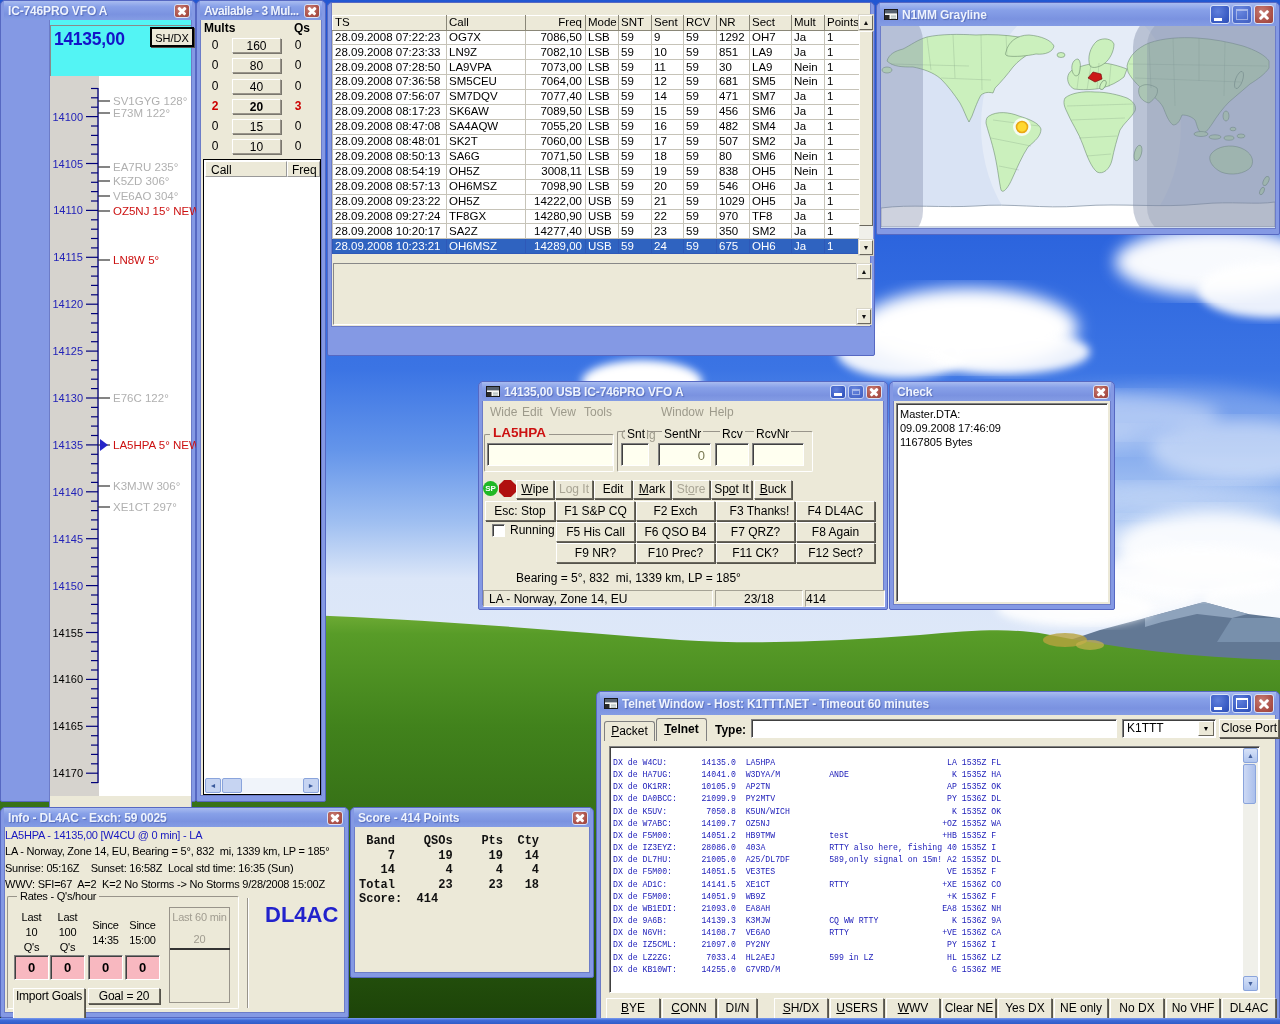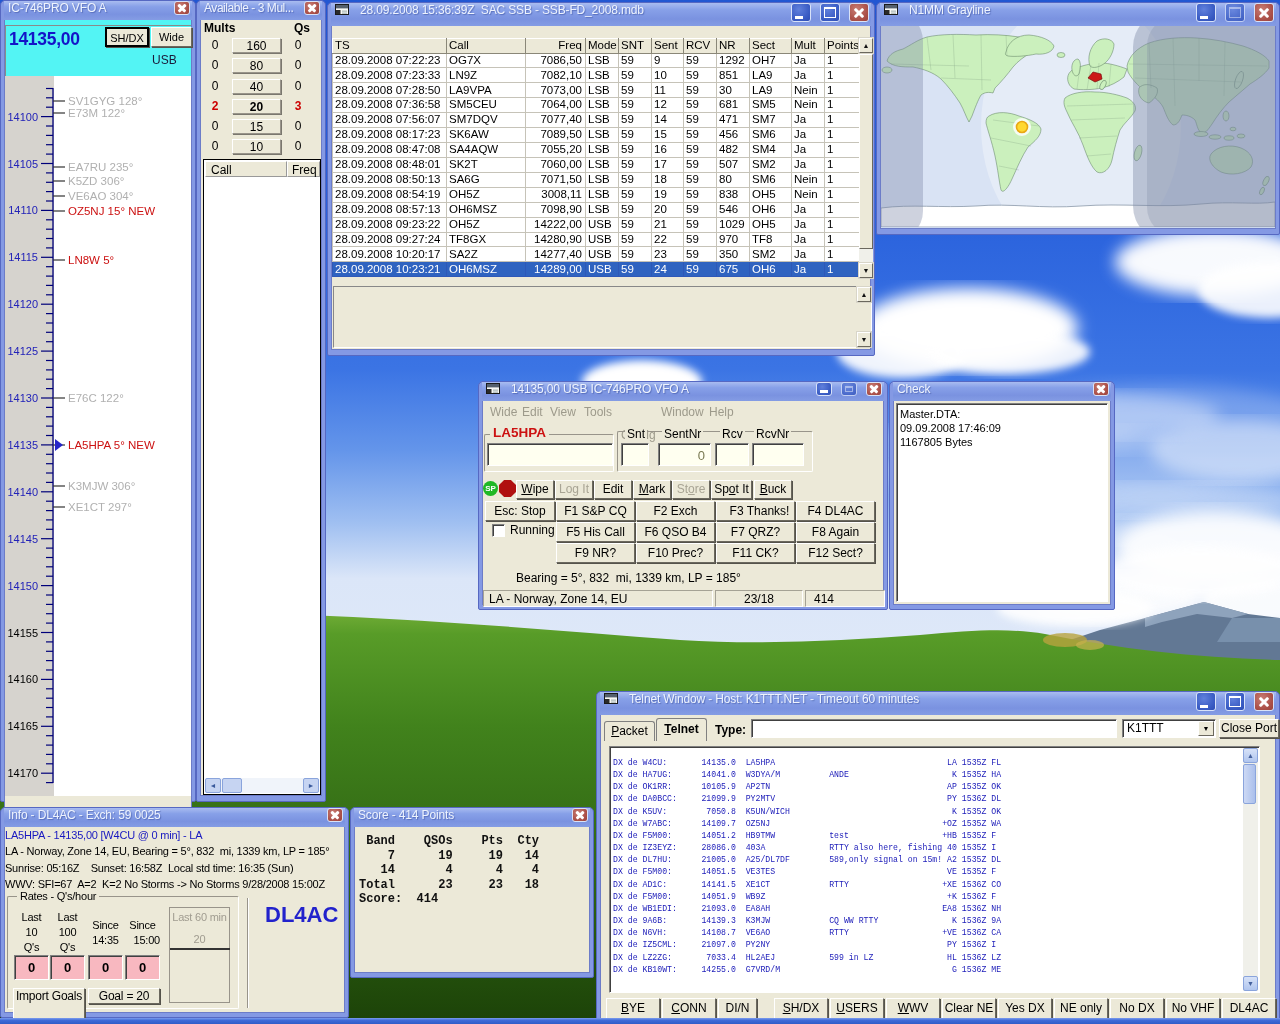--- a/index.html
+++ b/index.html
@@ -2,23 +2,23 @@
 <html><head>
 <meta charset="utf-8">
 <style>
 * { margin:0; padding:0; box-sizing:border-box; }
 html,body { width:1280px; height:1024px; overflow:hidden; }
 body { font-family:"Liberation Sans", sans-serif; position:relative; background:#4a7ce0; }
 #desk { position:absolute; left:0; top:0; width:1280px; height:1024px; }
 
 
 .win { position:absolute; background:#8499e4; border:1px solid #5668c2; border-radius:5px 5px 2px 2px; padding:0 3px 3px 3px; }
-.tbar { height:19px; display:flex; color:#eef3fd; font-size:12px; font-weight:normal;
+.tbar { height:19px; display:flex; align-items:center; color:#eef3fd; font-size:12px; font-weight:bold;
   padding:0 2px 0 4px; white-space:nowrap; overflow:hidden;
-  background:linear-gradient(180deg,#a9bcf0 0%,#87a0e8 30%,#7a92e0 70%,#849ce4 100%);gap:7px; }
+  background:linear-gradient(180deg,#a9bcf0 0%,#87a0e8 30%,#7a92e0 70%,#849ce4 100%); }
 .tbar .ticon { width:15px; height:13px; margin-right:3px; flex:0 0 auto; }
 .tbar .txt { flex:1 1 auto; overflow:hidden; text-shadow:1px 1px 1px rgba(40,60,140,.45); letter-spacing:-0.15px; }
 .tbtn { flex:0 0 auto; position:relative; width:16px; height:14px; margin-left:2px; border-radius:3px; border:1px solid #d8e2f8;
   background:radial-gradient(circle at 38% 32%, #6080dc 0%, #3a5cc4 65%, #2c4cb4 100%);
   color:#fff; font-size:10px; line-height:13px; text-align:center; font-weight:bold; }
 .tbtn.close { background:radial-gradient(circle at 38% 32%, #c87d74 0%, #ab5048 65%, #9a423c 100%); }
 .tbtn.dim { opacity:.75; }
 .tbtn.dim i.gmax { opacity:.55; }
 .lg .tbtn { width:20px; height:19px; font-size:13px; line-height:17px; }
 i.gmin { position:absolute; left:3px; bottom:2px; width:8px; height:3px; background:#fff; }
@@ -138,21 +138,21 @@
   </svg>
 
   <div class="win" id="w-band" style="left:0;top:0;width:196px;height:802px;">
     <div class="tbar">
         <span class="txt">IC-746PRO VFO A</span>
         <span class="tbtn close">
           <i class="gx1"></i>
           <i class="gx2"></i>
         </span>
       </div>
-    <div class="client" style="height:968px;">
+    <div class="client" style="height:968px;margin-left:45px;">
       <div style="position:absolute;left:0;top:0;width:100%;height:56px;background:#53f4f4;">
         <div style="position:absolute;left:0px;top:5px;right:0;bottom:0;border-top:1px solid #8a8a8a;border-left:1px solid #8a8a8a;"></div>
         <div style="position:absolute;left:4px;top:9px;font-size:17.5px;font-weight:bold;color:#1414c8;letter-spacing:-0.3px;">14135,00</div>
         <div class="btn" style="position:absolute;left:100px;top:7px;width:44px;height:20px;line-height:18px;border:2px solid #000;background:#ece9d8;">SH/DX</div>
         <div class="btn" style="position:absolute;left:146px;top:7px;width:41px;height:20px;line-height:18px;">Wide</div>
         <div style="position:absolute;left:147px;top:33px;font-size:12px;color:#1a1a3a;">USB</div>
       </div>
       <div style="position:absolute;left:0;top:56px;width:100%;height:720px;background:#fff;">
         <div style="position:absolute;left:0;top:0;width:49px;height:720px;background:#d6d3ce;"></div>
         <svg style="position:absolute;left:0;top:0;" width="188" height="720" id="bmsvg" font-family="Liberation Sans, sans-serif">
@@ -322,40 +322,20 @@
         <div style="position:absolute;left:1px;bottom:1px;height:15px;left:1px;right:1px;background:#f0f4fa;">
           <span class="sbbtn" style="left:0;top:0;">◄</span>
           <span class="sbthumb" style="left:17px;width:20px;"></span>
           <span class="sbbtn" style="right:0;top:0;">►</span>
         </div>
       </div>
     </div>
   </div>
 
   <div class="win" id="w-log" style="left:327px;top:2px;width:548px;height:354px;">
-    <div class="tbar lg" style="height:23px;">
-        <svg class="ticon" viewBox="0 0 15 13">
-          <rect x="0.5" y="1.5" width="13" height="10" fill="#f8f8f4" stroke="#1a1a1a"></rect>
-          <rect x="1" y="2" width="12" height="3.4" fill="#55606e"></rect>
-          <rect x="1" y="7" width="4.5" height="4" fill="#2a2a2a"></rect>
-          <rect x="7" y="7.6" width="5" height="1" fill="#9aa"></rect>
-          <rect x="7" y="9.6" width="5" height="1" fill="#9aa"></rect>
-        </svg>
-        <span class="txt">28.09.2008 15:36:39Z&nbsp; SAC SSB - SSB-FD_2008.mdb</span>
-        <span class="tbtn">
-          <i class="gmin"></i>
-        </span>
-        <span class="tbtn">
-          <i class="gmax"></i>
-        </span>
-        <span class="tbtn close">
-          <i class="gx1"></i>
-          <i class="gx2"></i>
-        </span>
-      </div>
     <div class="client" style="height:324px;" id="logclient">
       <table id="logtab" cellspacing="0">
         <tbody>
             <tr class="hd">
               <td style="width:114px;">TS</td>
               <td style="width:79px;">Call</td>
               <td style="width:60px;" class="r">Freq</td>
               <td style="width:33px;">Mode</td>
               <td style="width:33px;">SNT</td>
               <td style="width:32px;">Sent</td>
@@ -706,21 +686,21 @@
       <div class="btn fk" style="left:233px;top:121px;">F7 QRZ?</div>
       <div class="btn fk" style="left:313px;top:121px;">F8 Again</div>
       <div class="btn fk" style="left:73px;top:142px;">F9 NR?</div>
       <div class="btn fk" style="left:153px;top:142px;">F10 Prec?</div>
       <div class="btn fk" style="left:233px;top:142px;">F11 CK?</div>
       <div class="btn fk" style="left:313px;top:142px;">F12 Sect?</div>
       <div style="position:absolute;left:33px;top:170px;">Bearing = 5°, 832&nbsp; mi, 1339 km, LP = 185°</div>
       <div style="position:absolute;left:0;top:189px;width:402px;height:17px;background:#ece9d8;">
         <div class="stc" style="left:0;width:230px;padding-left:5px;">LA - Norway, Zone 14, EU</div>
         <div class="stc" style="left:232px;width:88px;text-align:center;">23/18</div>
-        <div class="stc" style="left:322px;width:80px;padding-left:8px;">414</div>
+        <div class="stc" style="left:322px;width:80px;">414</div>
       </div>
     </div>
   </div>
 
   <div class="win" id="w-check" style="left:889px;top:381px;width:226px;height:229px;">
     <div class="tbar">
         <span class="txt">Check</span>
         <span class="tbtn close">
           <i class="gx1"></i>
           <i class="gx2"></i>
@@ -746,21 +726,21 @@
       <div style="position:absolute;left:0px;top:51px;">WWV: SFI=67&nbsp; A=2&nbsp; K=2 No Storms -&gt; No Storms 9/28/2008 15:00Z</div>
       <div style="position:absolute;left:2px;top:69px;width:232px;height:113px;border:1px solid;border-color:#98948a #fff #fff #98948a;border-radius:2px;"></div>
       <div style="position:absolute;left:12px;top:63px;background:#ece9d8;padding:0 3px;">Rates - Q's/hour</div>
       <div style="position:absolute;left:9px;top:84px;width:35px;text-align:center;">Last</div>
       <div style="position:absolute;left:45px;top:84px;width:35px;text-align:center;">Last</div>
       <div style="position:absolute;left:9px;top:99px;width:35px;text-align:center;">10</div>
       <div style="position:absolute;left:45px;top:99px;width:35px;text-align:center;">100</div>
       <div style="position:absolute;left:83px;top:92px;width:35px;text-align:center;">Since</div>
       <div style="position:absolute;left:120px;top:92px;width:35px;text-align:center;">Since</div>
       <div style="position:absolute;left:83px;top:107px;width:35px;text-align:center;">14:35</div>
-      <div style="position:absolute;left:120px;top:107px;width:35px;text-align:right;">15:00</div>
+      <div style="position:absolute;left:120px;top:107px;width:35px;text-align:center;">15:00</div>
       <div style="position:absolute;left:9px;top:114px;width:35px;text-align:center;">Q's</div>
       <div style="position:absolute;left:45px;top:114px;width:35px;text-align:center;">Q's</div>
       <div class="pink" style="left:9px;top:128px;">0</div>
       <div class="pink" style="left:45px;top:128px;">0</div>
       <div class="pink" style="left:83px;top:128px;">0</div>
       <div class="pink" style="left:120px;top:128px;">0</div>
       <div class="btn" style="position:absolute;left:8px;top:161px;width:72px;height:33px;line-height:15px;font-size:12px;">Import Goals</div>
       <div class="btn" style="position:absolute;left:83px;top:161px;width:72px;height:16px;line-height:15px;font-size:12px;">Goal = 20</div>
       <div style="position:absolute;left:164px;top:80px;width:61px;height:96px;border:1px solid #98948a;color:#a09c90;">
         <div style="text-align:center;margin-top:3px;">Last 60 min</div>

